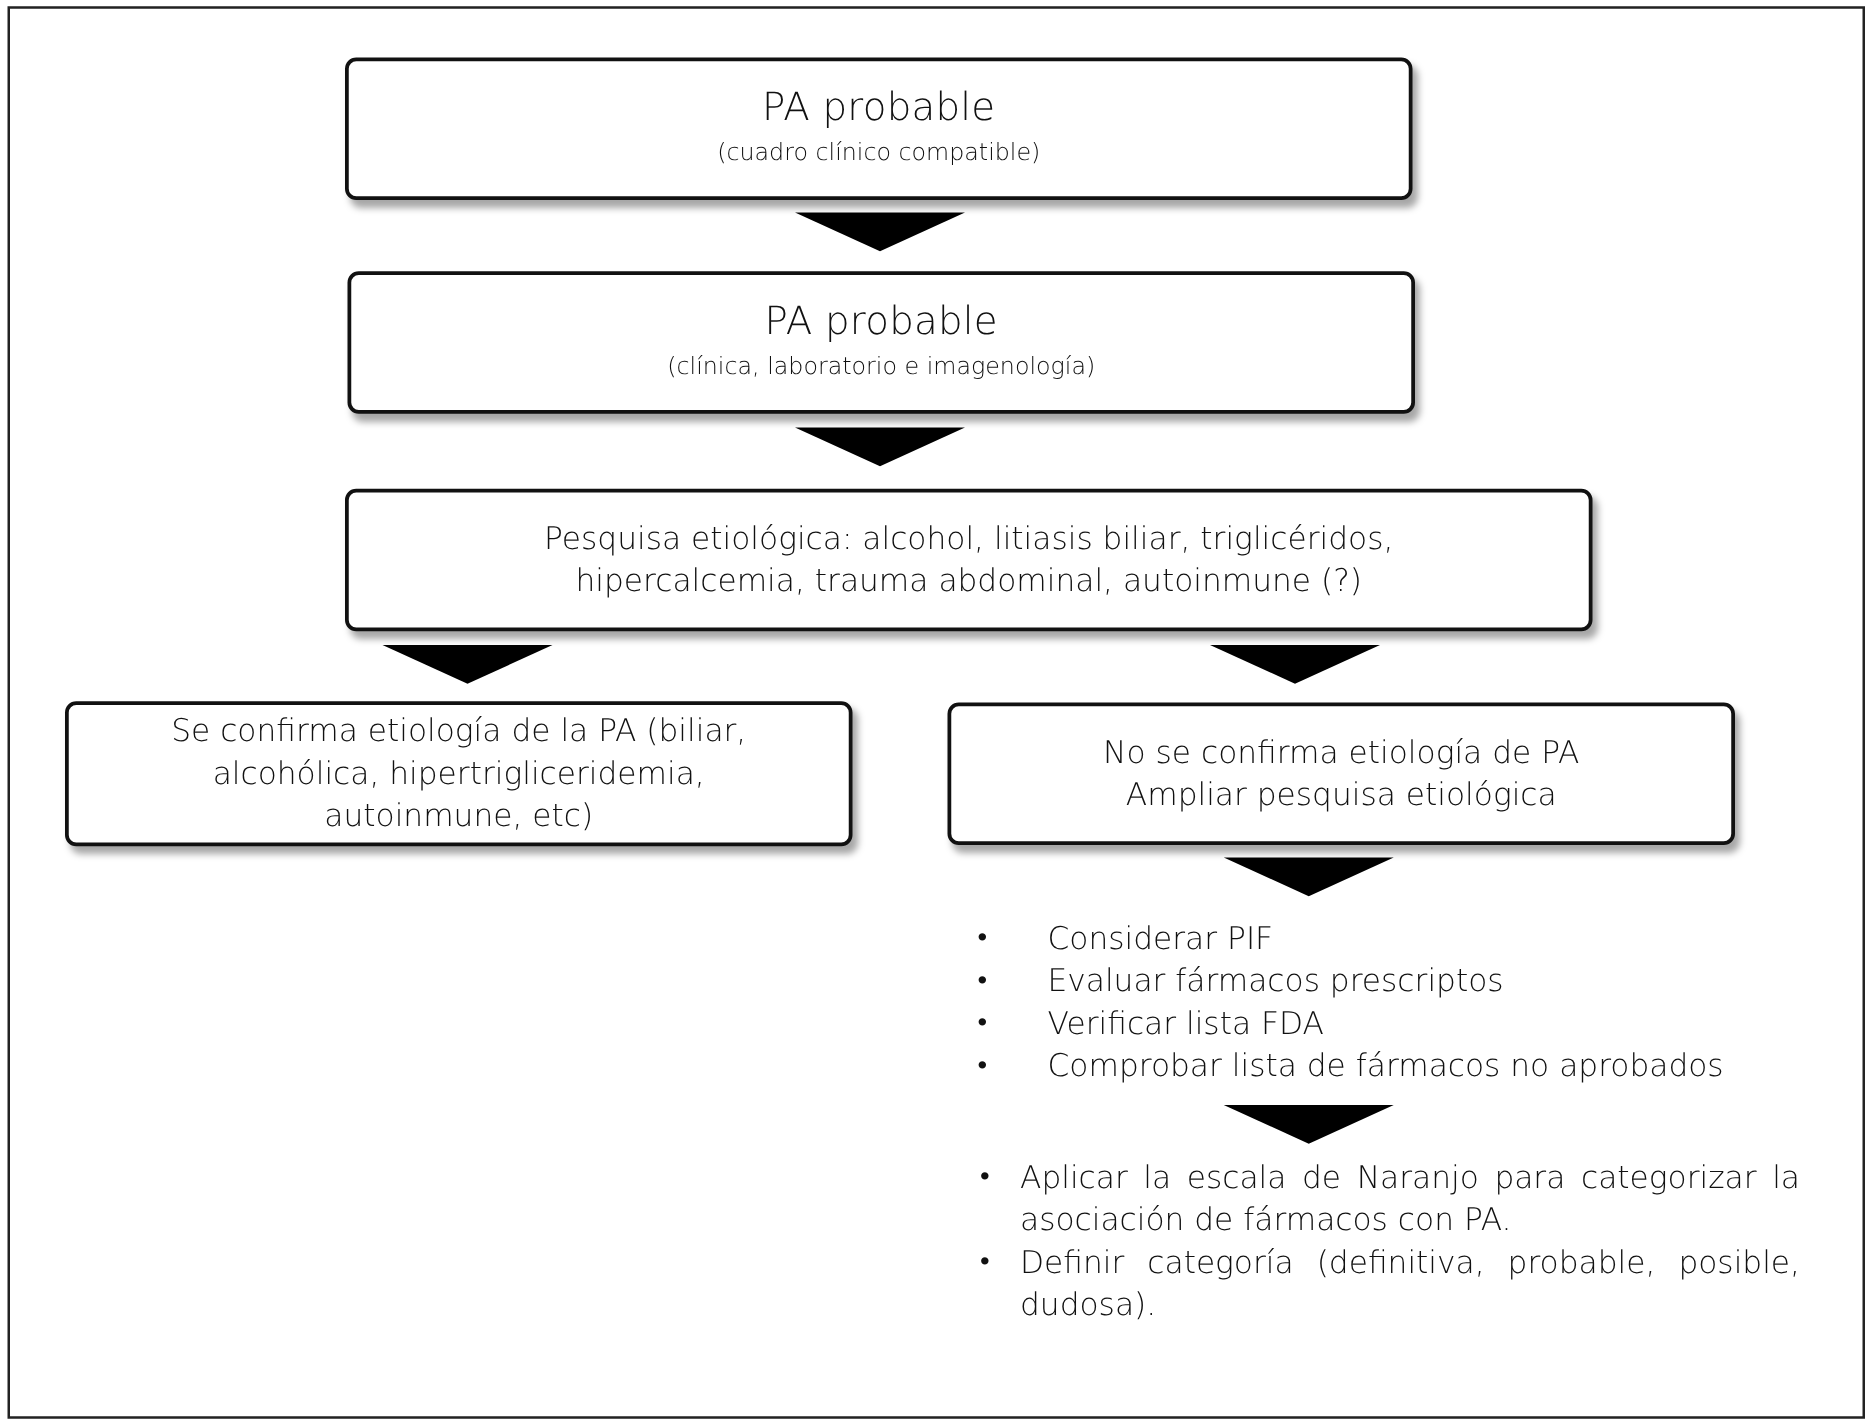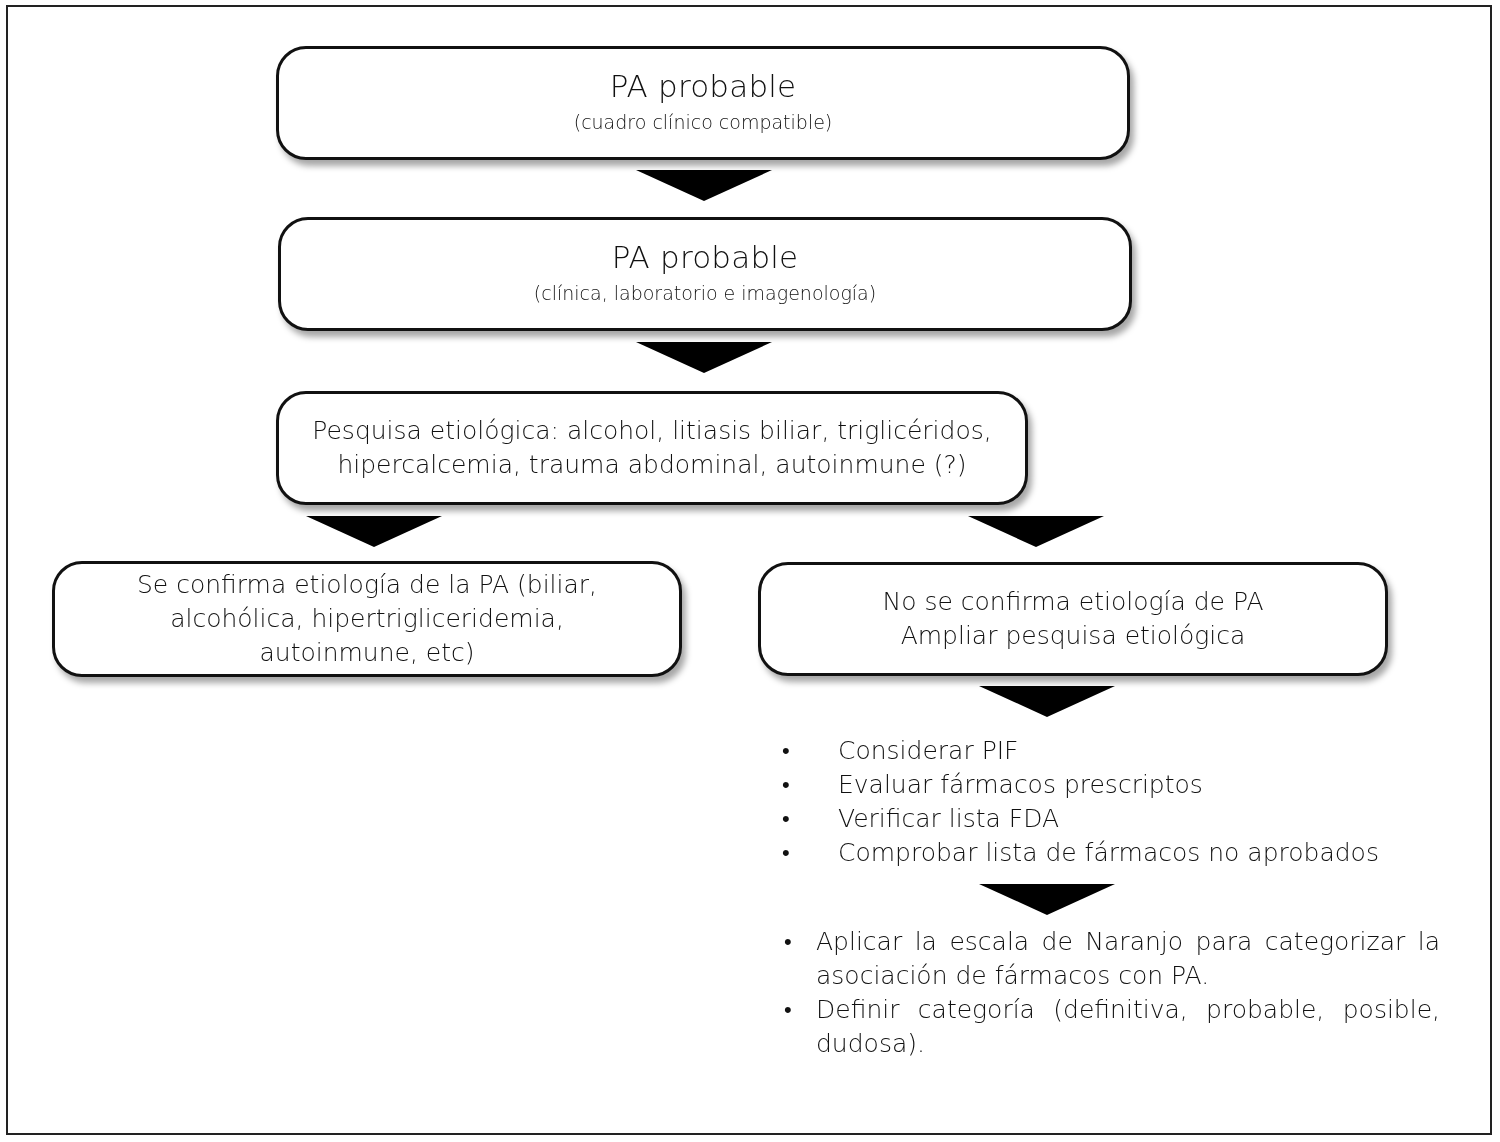--- a/index.html
+++ b/index.html
@@ -21,21 +21,21 @@
       top: 5px;
       width: 1486px;
       height: 1130px;
       border: 2px solid #222222;
       box-sizing: border-box;
     }
     .box {
       position: absolute;
       box-sizing: border-box;
       border: 3px solid #111111;
-      border-radius: 30px;
+      border-radius: 9px;
       background: #ffffff;
       box-shadow: 4px 6px 6px rgba(0,0,0,0.35);
       display: flex;
       flex-direction: column;
       justify-content: center;
       align-items: center;
       text-align: center;
       font-weight: 300;
     }
     .box .title {
@@ -46,21 +46,21 @@
     .box .sub {
       font-size: 19px;
       line-height: 34px;
     }
     .box .line {
       font-size: 25px;
       line-height: 34px;
     }
     #box-probable { left: 276px; top: 46px; width: 854px; height: 114px; }
     #box-definida { left: 278px; top: 217px; width: 854px; height: 114px; }
-    #box-pesquisa { left: 276px; top: 391px; width: 752px; height: 114px; }
+    #box-pesquisa { left: 276px; top: 391px; width: 998px; height: 114px; }
     #box-confirma { left: 52px; top: 561px; width: 630px; height: 116px; }
     #box-noconfirma { left: 758px; top: 562px; width: 630px; height: 114px; }
 
     .arrow {
       position: absolute;
       width: 0;
       height: 0;
       border-left: 68px solid transparent;
       border-right: 68px solid transparent;
       border-top: 31px solid #000000;

